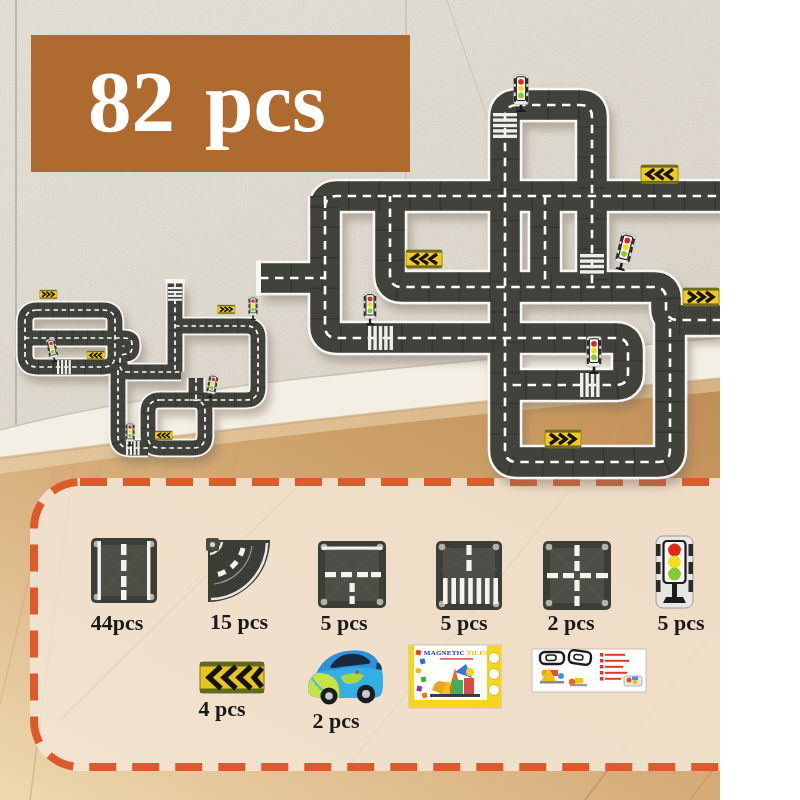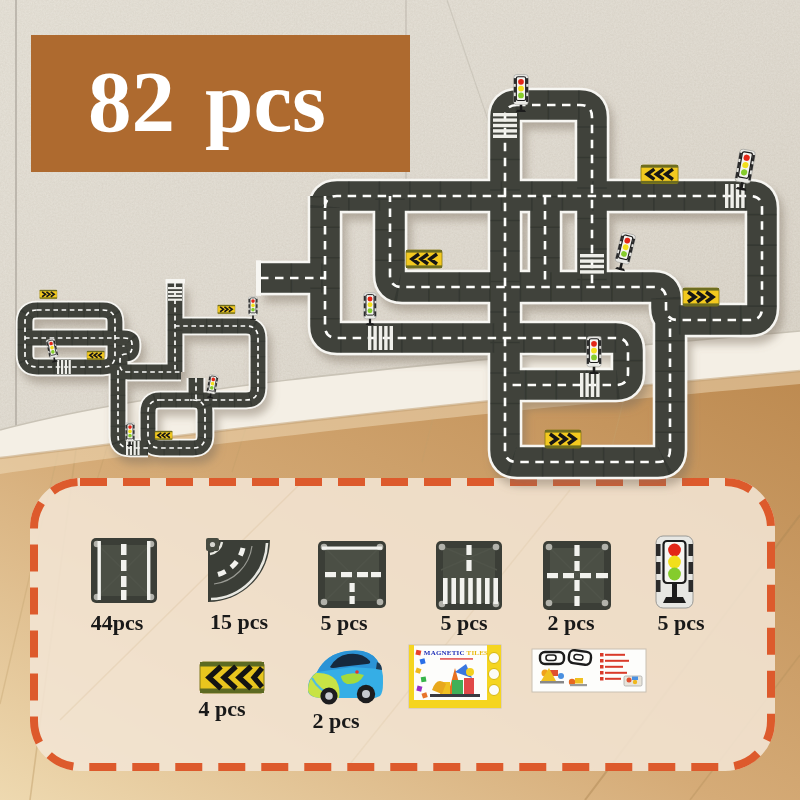--- a/index.html
+++ b/index.html
@@ -1,16 +1,16 @@
 <!DOCTYPE html>
 <html><head>
 <meta charset="utf-8">
 <style>
   html,body{margin:0;padding:0;background:#fff;}
-  .stage{position:relative;width:800px;height:800px;overflow:hidden;font-family:"Liberation Sans",sans-serif;}
+  .stage{position:relative;width:720px;height:800px;overflow:hidden;font-family:"Liberation Sans",sans-serif;}
   svg{position:absolute;left:0;top:0;}
   text{font-family:"Liberation Serif",serif;}
 </style>
 </head>
 <body>
 <div class="stage">
 <svg width="800" height="800" viewBox="0 0 800 800">
 <defs>
   <linearGradient id="wallg" x1="0" y1="0" x2="1" y2="1">
     <stop offset="0" stop-color="#e2ddd2"></stop>

